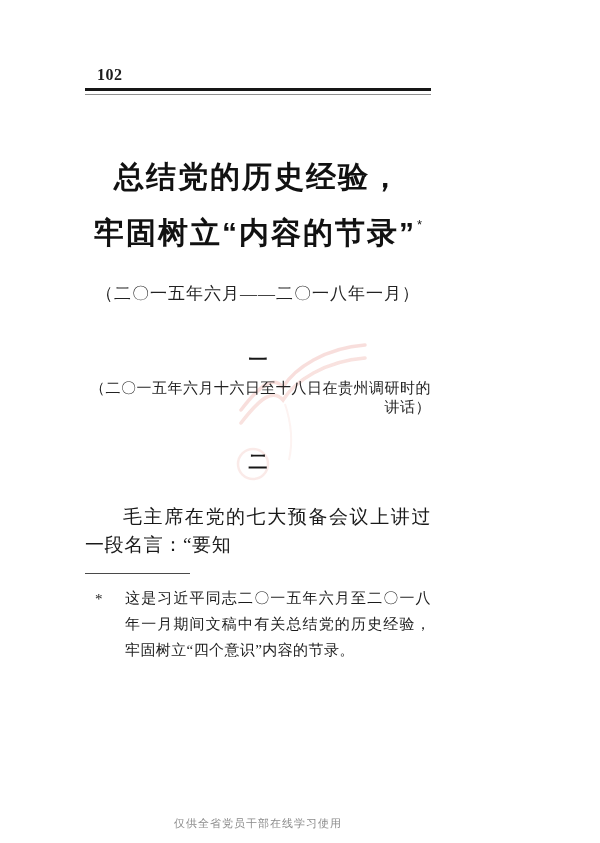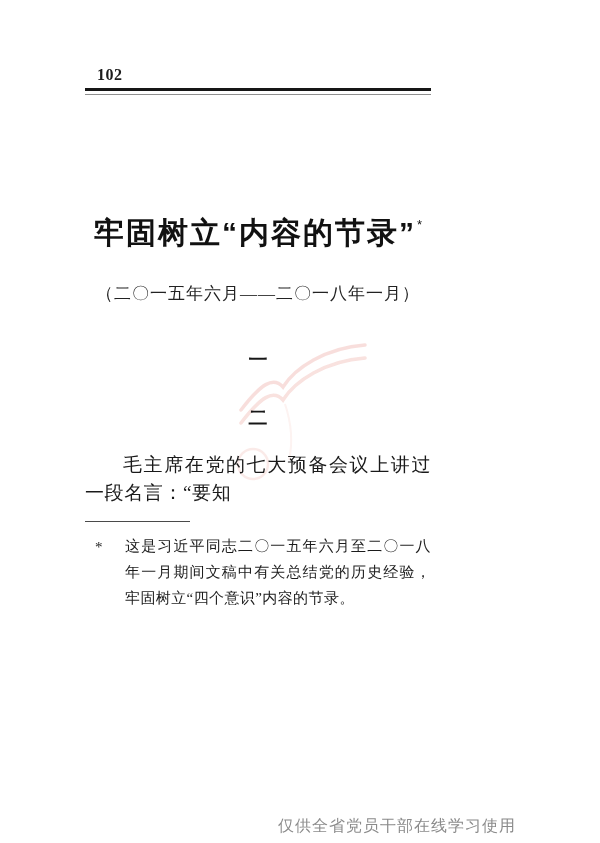--- a/index.html
+++ b/index.html
@@ -80,21 +80,21 @@
   .body-para {
     margin: 0;
     text-align: justify;
     text-indent: 2em;
     font-size: 19px;
     line-height: 28.3px;
     letter-spacing: 0.6px;
     color: #1a1a1a;
   }
   .para-1 { margin-top: 33px; }
-  .para-2 { margin-top: 20px; }
+  .para-2 { margin-top: 28px; }
   
   .attribution {
     margin-top: 6px;
     text-align: right;
     font-size: 15px;
     letter-spacing: 0.5px;
     color: #222222;
   }
   
   .footnote-rule {
@@ -117,23 +117,23 @@
     left: 10px;
     top: 1px;
     font-size: 15px;
   }
   
   .page-footer {
     position: absolute;
     left: 0;
     right: 0;
     top: 816px;
-    text-align: right;
+    text-align: center;
     font-family: "Liberation Sans", "DejaVu Sans", sans-serif;
-    font-size: 16px;
+    font-size: 11px;
     letter-spacing: 1px;
     color: #8b8b8b;
     z-index: 2;
   }
   
   .watermark {
     position: absolute;
     left: 233px;
     top: 338px;
     width: 160px;
@@ -154,29 +154,30 @@
     <circle cx="20" cy="126" r="15" fill="none" stroke="#e8948a" stroke-width="2.5" opacity="0.35"></circle>
     <path d="M52,66 C58,84 60,104 56,122" fill="none" stroke="#e8948a" stroke-width="2" opacity="0.22"></path>
   </svg>
 
   <div class="content">
 
     <div class="page-number">102</div>
     <div class="header-rule"></div>
 
     <h1 class="doc-title">
-      <br>
+      <span>总结党的历史经验，</span><br>
       <span>牢固树立“内容的节录”</span><sup>*</sup>
     </h1>
 
     <div class="date-line">（二〇一五年六月——二〇一八年一月）</div>
 
     <div class="section-marker marker-1">一</div>
 
 
+    <div class="attribution">（二〇一五年六月十六日至十八日在贵州调研时的讲话）</div>
 
     <div class="section-marker marker-2">二</div>
 
     <p class="body-para para-2">毛主席在党的七大预备会议上讲过一段名言：“要知</p>
 
     <div class="footnote-rule"></div>
     <div class="footnote">
       <span class="fn-marker">*</span>
       <span>这是习近平同志二〇一五年六月至二〇一八年一月期间文稿中有关总结党的历史经验，牢固树立“四个意识”内容的节录。</span>
     </div>

